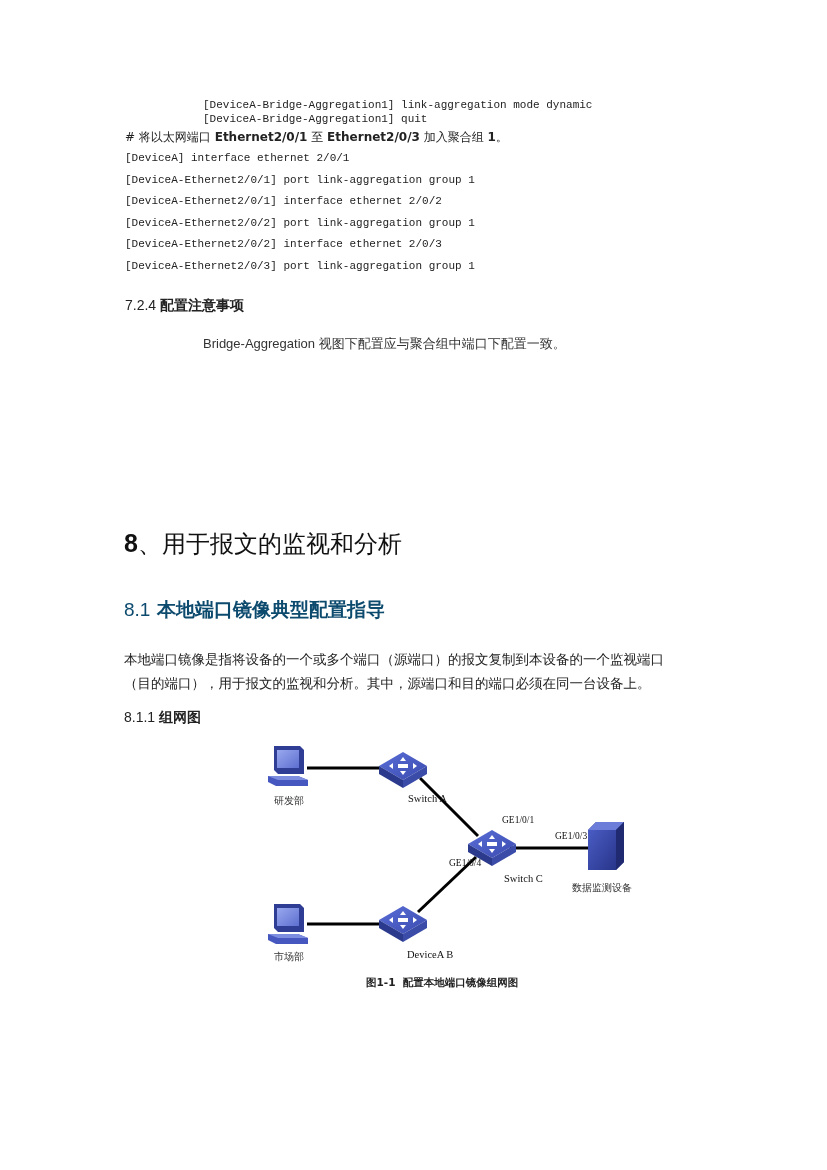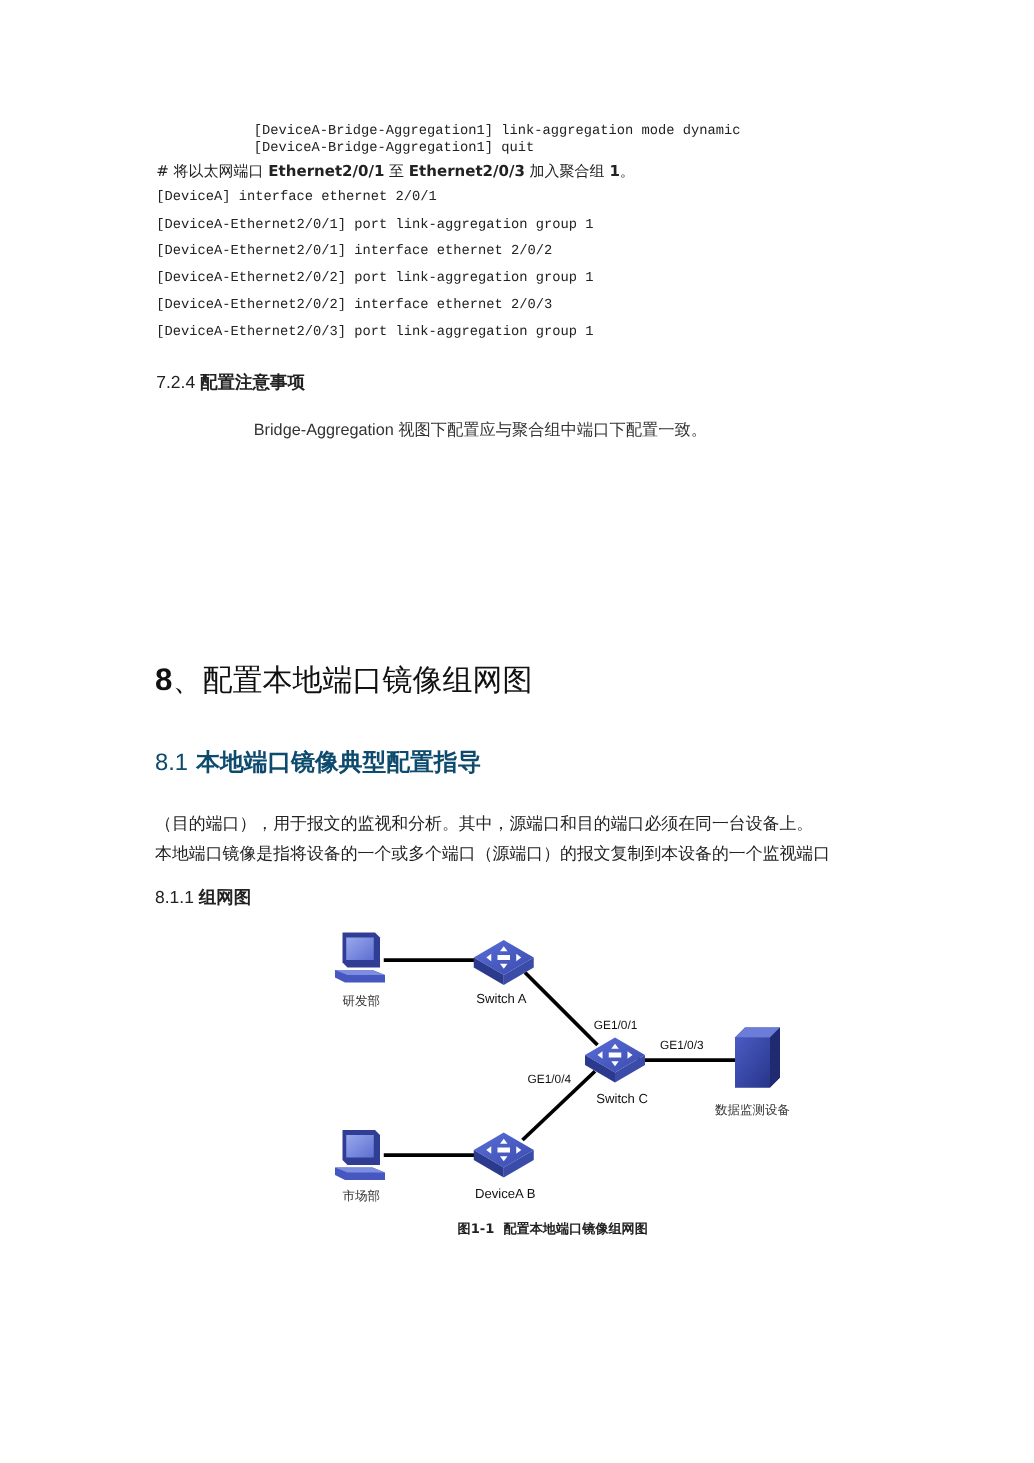--- a/index.html
+++ b/index.html
@@ -54,23 +54,24 @@
     }
     .h2 .num { font-family: "Liberation Sans", sans-serif; font-weight: normal; }
     .para {
       font-family: "DejaVu Serif", serif;
       font-size: 13.5px;
       color: #222;
       line-height: 24px;
       white-space: nowrap;
     }
     .diag-label {
-      font-family: Liberation Sans, sans-serif;
+      font-family: Liberation Serif, serif;
       font-size: 10.5px;
       color: #111;
+      margin-left: 27px;
     }
     .diag-zh {
       font-family: "DejaVu Serif", serif;
       font-size: 10px;
       color: #333;
     }
     .caption {
       font-family: "DejaVu Sans", sans-serif;
       font-size: 10.5px;
       font-weight: bold;
@@ -93,30 +94,30 @@
 <div class="abs code" style="left:125px; top:217px;">[DeviceA-Ethernet2/0/2] port link-aggregation group 1</div>
 <div class="abs code" style="left:125px; top:238px;">[DeviceA-Ethernet2/0/2] interface ethernet 2/0/3</div>
 <div class="abs code" style="left:125px; top:260px;">[DeviceA-Ethernet2/0/3] port link-aggregation group 1</div>
 
 <div class="abs h4" style="left:125px; top:297px;">
   <span>7.2.4</span>&nbsp;<span class="zh">配置注意事项</span>
 </div>
 <div class="abs body-text" style="left:203px; top:335px;">Bridge-Aggregation 视图下配置应与聚合组中端口下配置一致。</div>
 
 <div class="abs h1" style="left:124px; top:528px;">
-  <span class="num">8</span><span>、配置本地端口镜像组网图</span>
+  <span class="num">8</span><span>、用于报文的监视和分析</span>
 </div>
 
 <div class="abs h2" style="left:124px; top:597px;">
   <span class="num">8.1</span>&nbsp;<span>本地端口镜像典型配置指导</span>
 </div>
 
 <div class="abs para" style="left:124px; top:647px;">
+  <div>本地端口镜像是指将设备的一个或多个端口（源端口）的报文复制到本设备的一个监视端口</div>
   <div>（目的端口），用于报文的监视和分析。其中，源端口和目的端口必须在同一台设备上。</div>
-  <div>本地端口镜像是指将设备的一个或多个端口（源端口）的报文复制到本设备的一个监视端口</div>
 </div>
 
 <div class="abs h4" style="left:124px; top:709px;">
   <span>8.1.1</span>&nbsp;<span class="zh">组网图</span>
 </div>
 
 <div class="abs" style="left:0; top:0; width:772px; height:1170px; pointer-events:none;">
   <svg width="827" height="1170" style="position:absolute; left:0; top:0;">
     <defs>
       <linearGradient id="pcScreen" x1="0" y1="0" x2="1" y2="1">

